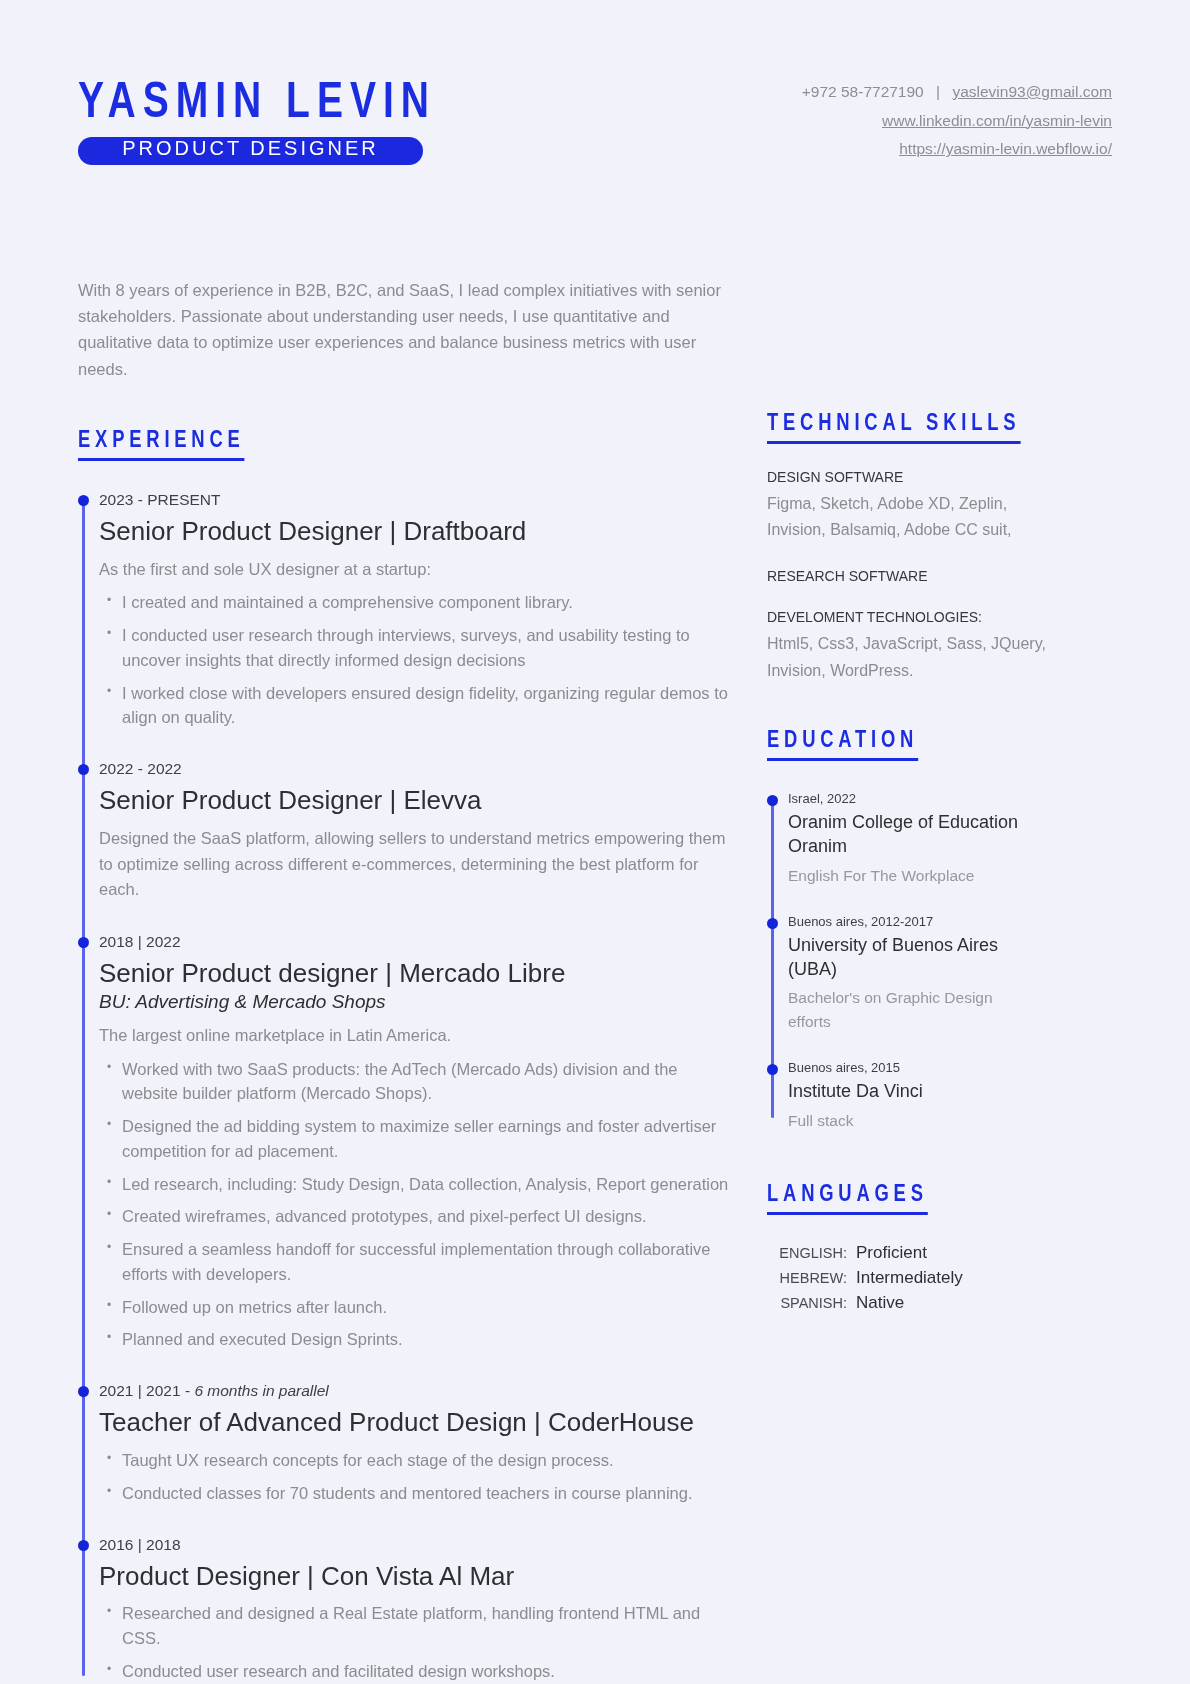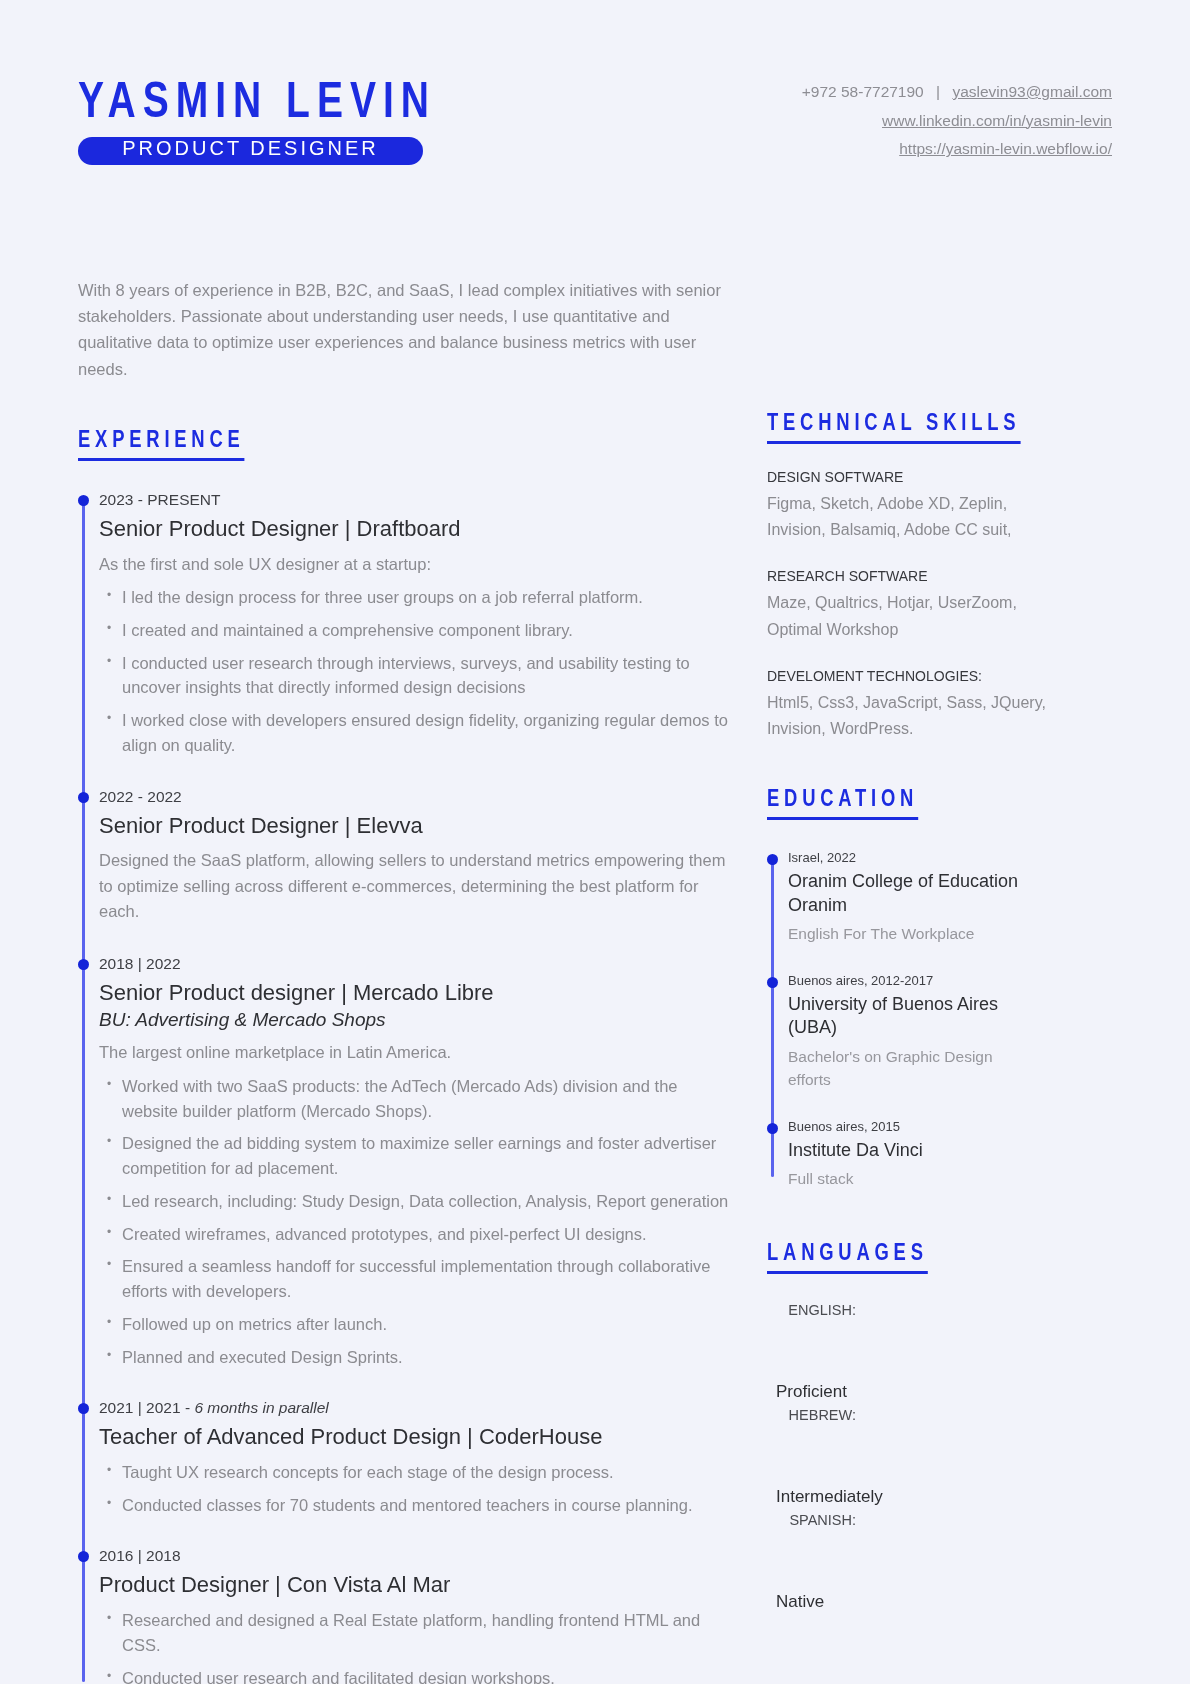--- a/index.html
+++ b/index.html
@@ -55,21 +55,21 @@
     width: 2.5px; background: #5a63ee; border-radius: 2px;
   }
   .xp-entry { position: relative; margin-bottom: 30px; }
   .xp-entry:last-child { margin-bottom: 0; }
   .tl-dot {
     position: absolute; left: -21px; top: 4px; width: 11px; height: 11px;
     border-radius: 50%; background: #1424d8;
   }
   .xp-date { font-size: 15.5px; color: #3e3f44; }
   .xp-date .italic { font-style: italic; }
-  .xp-title { font-size: 22px; color: #2e2f33; margin-top: 6px; line-height: 1.3; }
+  .xp-title { font-size: 26px; color: #2e2f33; margin-top: 6px; line-height: 1.3; }
   .xp-sub { font-size: 19px; font-style: italic; color: #2e2f33; line-height: 1.3; }
   .xp-intro { font-size: 16.5px; color: #8b8b90; margin-top: 8px; line-height: 1.55; }
   ul.bullets { list-style: none; margin: 6px 0 0 0; padding: 0 0 0 23px; }
   ul.bullets li {
     position: relative; font-size: 16.5px; color: #8b8b90;
     line-height: 1.5; margin-top: 8px; max-width: 618px;
   }
   ul.bullets li::before {
     content: "\2022"; position: absolute; left: -15px; top: 1px;
     font-size: 12px; color: #8b8b90;
@@ -89,21 +89,21 @@
   }
   .edu-entry { position: relative; margin-bottom: 27px; }
   .edu-entry:last-child { margin-bottom: 0; }
   .edu-date { font-size: 13px; color: #3e3f44; }
   .edu-school { font-size: 18px; color: #2e2f33; line-height: 1.32; margin-top: 5px; max-width: 235px; }
   .edu-degree { font-size: 15.5px; color: #97979d; line-height: 1.5; margin-top: 5px; max-width: 232px; }
 
   
   .lang-section { margin-top: 48px; }
   .lang-rows { margin-top: 28px; }
-  .lang-row { display: flex; align-items: baseline; margin-top: 5px; flex-direction: column; }
+  .lang-row { display: flex; align-items: baseline; margin-top: 5px; }
   .lang-label { width: 80px; flex: 0 0 80px; text-align: right; font-size: 14.5px; color: #4a4b50; }
   .lang-value { margin-left: 9px; font-size: 17px; color: #2e2f33; }
 </style>
 </head>
 <body>
 
 <div class="page">
 
   <header class="header">
     <div class="name-block">
@@ -139,21 +139,20 @@
         <div class="sec-head"><h2 class="sec">EXPERIENCE</h2></div>
 
         <div class="timeline">
 
           <div class="xp-entry">
             <span class="tl-dot"></span>
             <div class="xp-date">2023 - PRESENT</div>
             <div class="xp-title">Senior Product Designer | Draftboard</div>
             <div class="xp-intro">As the first and sole UX designer at a startup:</div>
             <ul class="bullets">
-              <li>I led the design process for three user groups on a job referral platform.</li>
               <li>I created and maintained a comprehensive component library.</li>
               <li>I conducted user research through interviews, surveys, and usability testing to uncover insights that directly informed design decisions</li>
               <li>I worked close with developers ensured design fidelity, organizing regular demos to align on quality.</li>
             </ul>
           </div>
 
           <div class="xp-entry">
             <span class="tl-dot"></span>
             <div class="xp-date">2022 - 2022</div>
             <div class="xp-title">Senior Product Designer | Elevva</div>
@@ -205,21 +204,20 @@
 
       <section>
         <div class="sec-head"><h2 class="sec">TECHNICAL SKILLS</h2></div>
 
         <div class="skill-group">
           <div class="skill-title">DESIGN SOFTWARE</div>
           <div class="skill-text">Figma, Sketch, Adobe XD, Zeplin, Invision, Balsamiq, Adobe CC suit,</div>
         </div>
         <div class="skill-group">
           <div class="skill-title">RESEARCH SOFTWARE</div>
-          <div class="skill-text">Maze, Qualtrics, Hotjar, UserZoom, Optimal Workshop</div>
         </div>
         <div class="skill-group">
           <div class="skill-title">DEVELOMENT TECHNOLOGIES:</div>
           <div class="skill-text">Html5, Css3, JavaScript, Sass, JQuery, Invision, WordPress.</div>
         </div>
       </section>
 
       <section class="edu-section">
         <div class="sec-head"><h2 class="sec">EDUCATION</h2></div>
 

